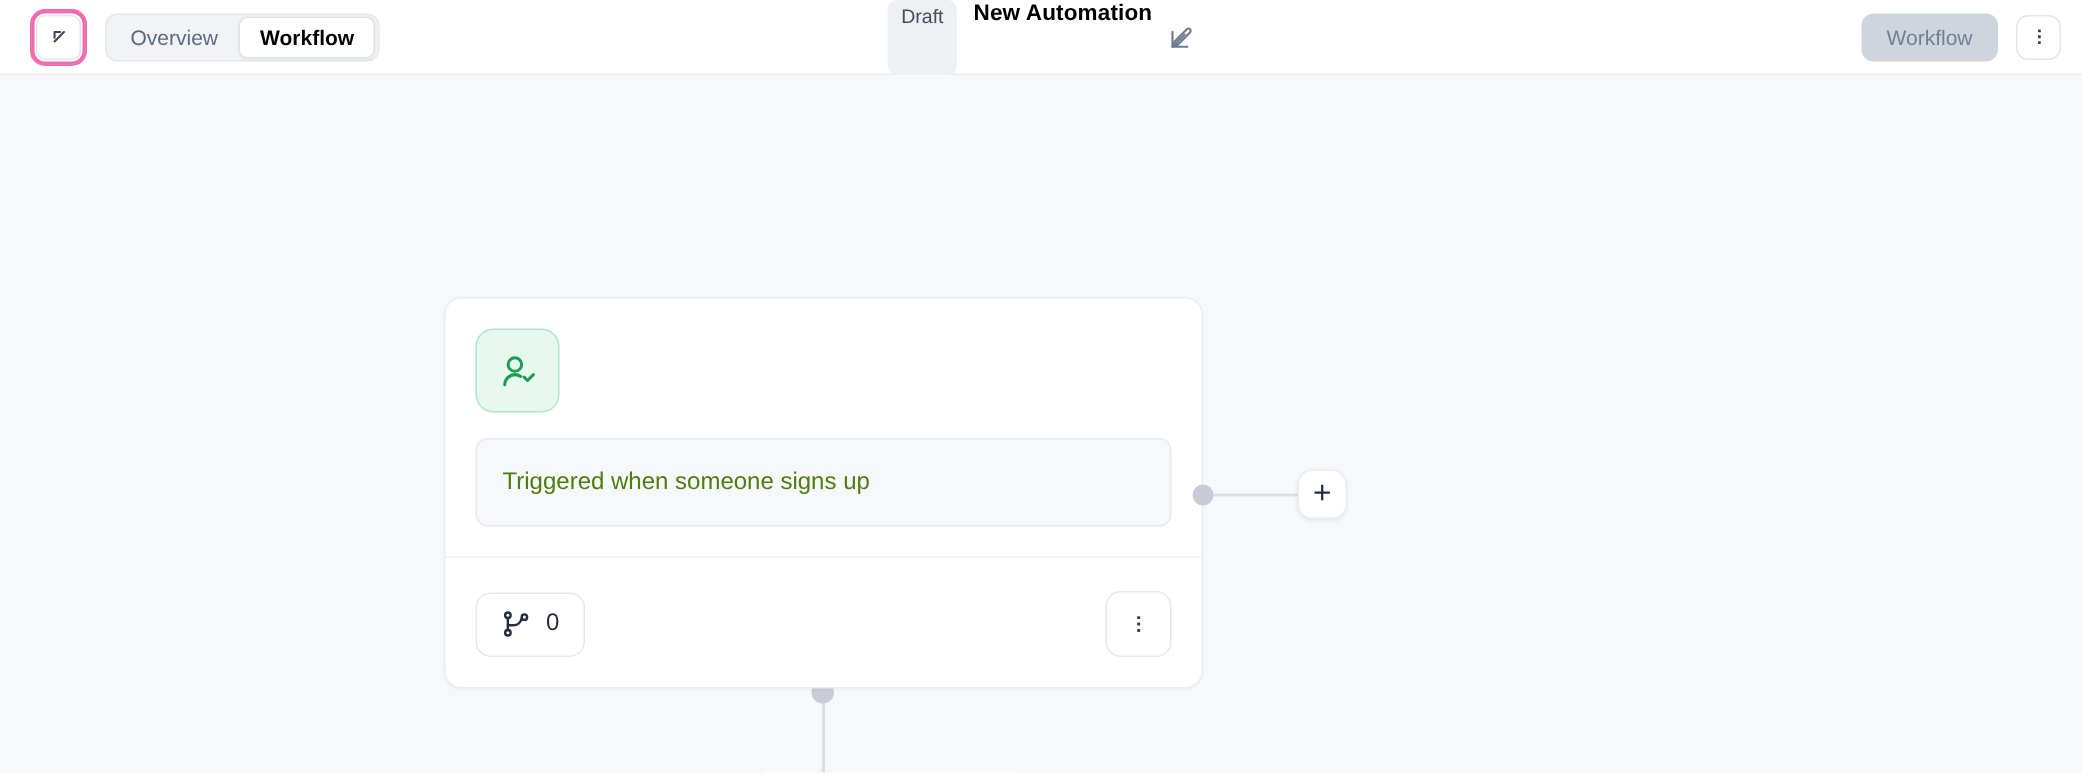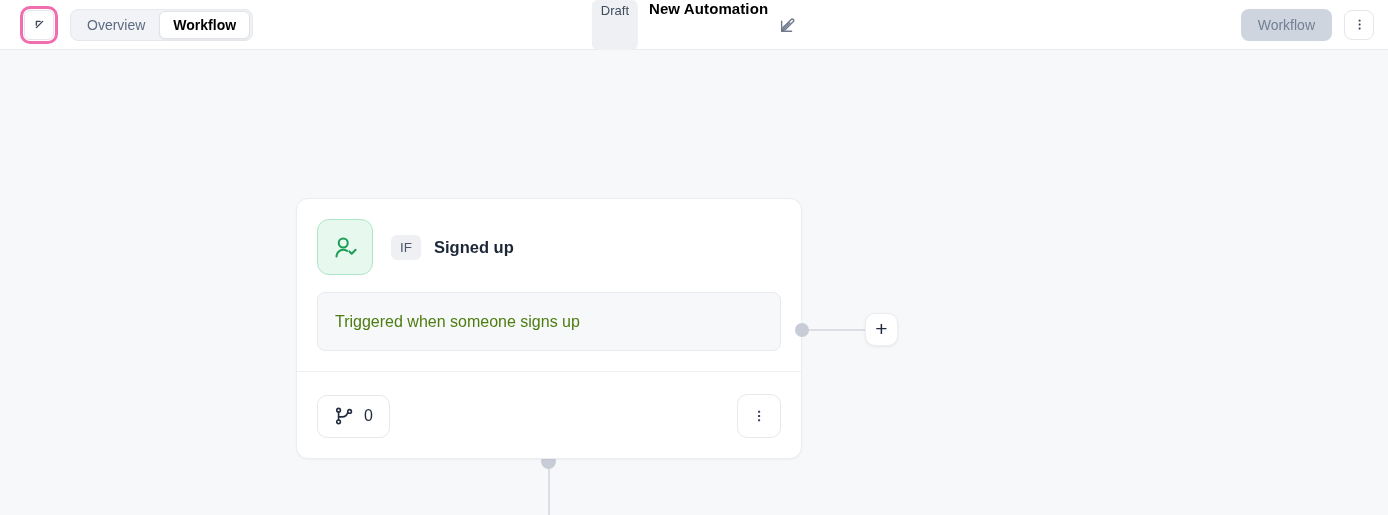--- a/index.html
+++ b/index.html
@@ -268,24 +268,20 @@
   <div class="trigger-card">
     <div class="card-head">
       <div class="trigger-icon-box">
         <span style="display:flex">
           <svg width="27" height="27" viewBox="0 0 24 24" fill="none" stroke="#1d9d55" stroke-width="1.8" stroke-linecap="round" stroke-linejoin="round">
               <circle cx="10" cy="8" r="4"></circle>
               <path d="M4 20c0-3.3 2.7-6 6-6 1.3 0 2.5.4 3.5 1.1"></path>
               <path d="M15.5 15.5l2 2 3.5-3.5"></path>
             </svg>
         </span>
-      </div>
-      <div class="head-texts">
-        <span class="if-badge">IF</span>
-        <span class="trigger-title">Signed up</span>
       </div>
     </div>
 
     <div class="desc-box">
       <span class="desc-placeholder">Triggered when someone signs up</span>
     </div>
 
     <hr class="card-divider">
 
     <div class="card-foot">

